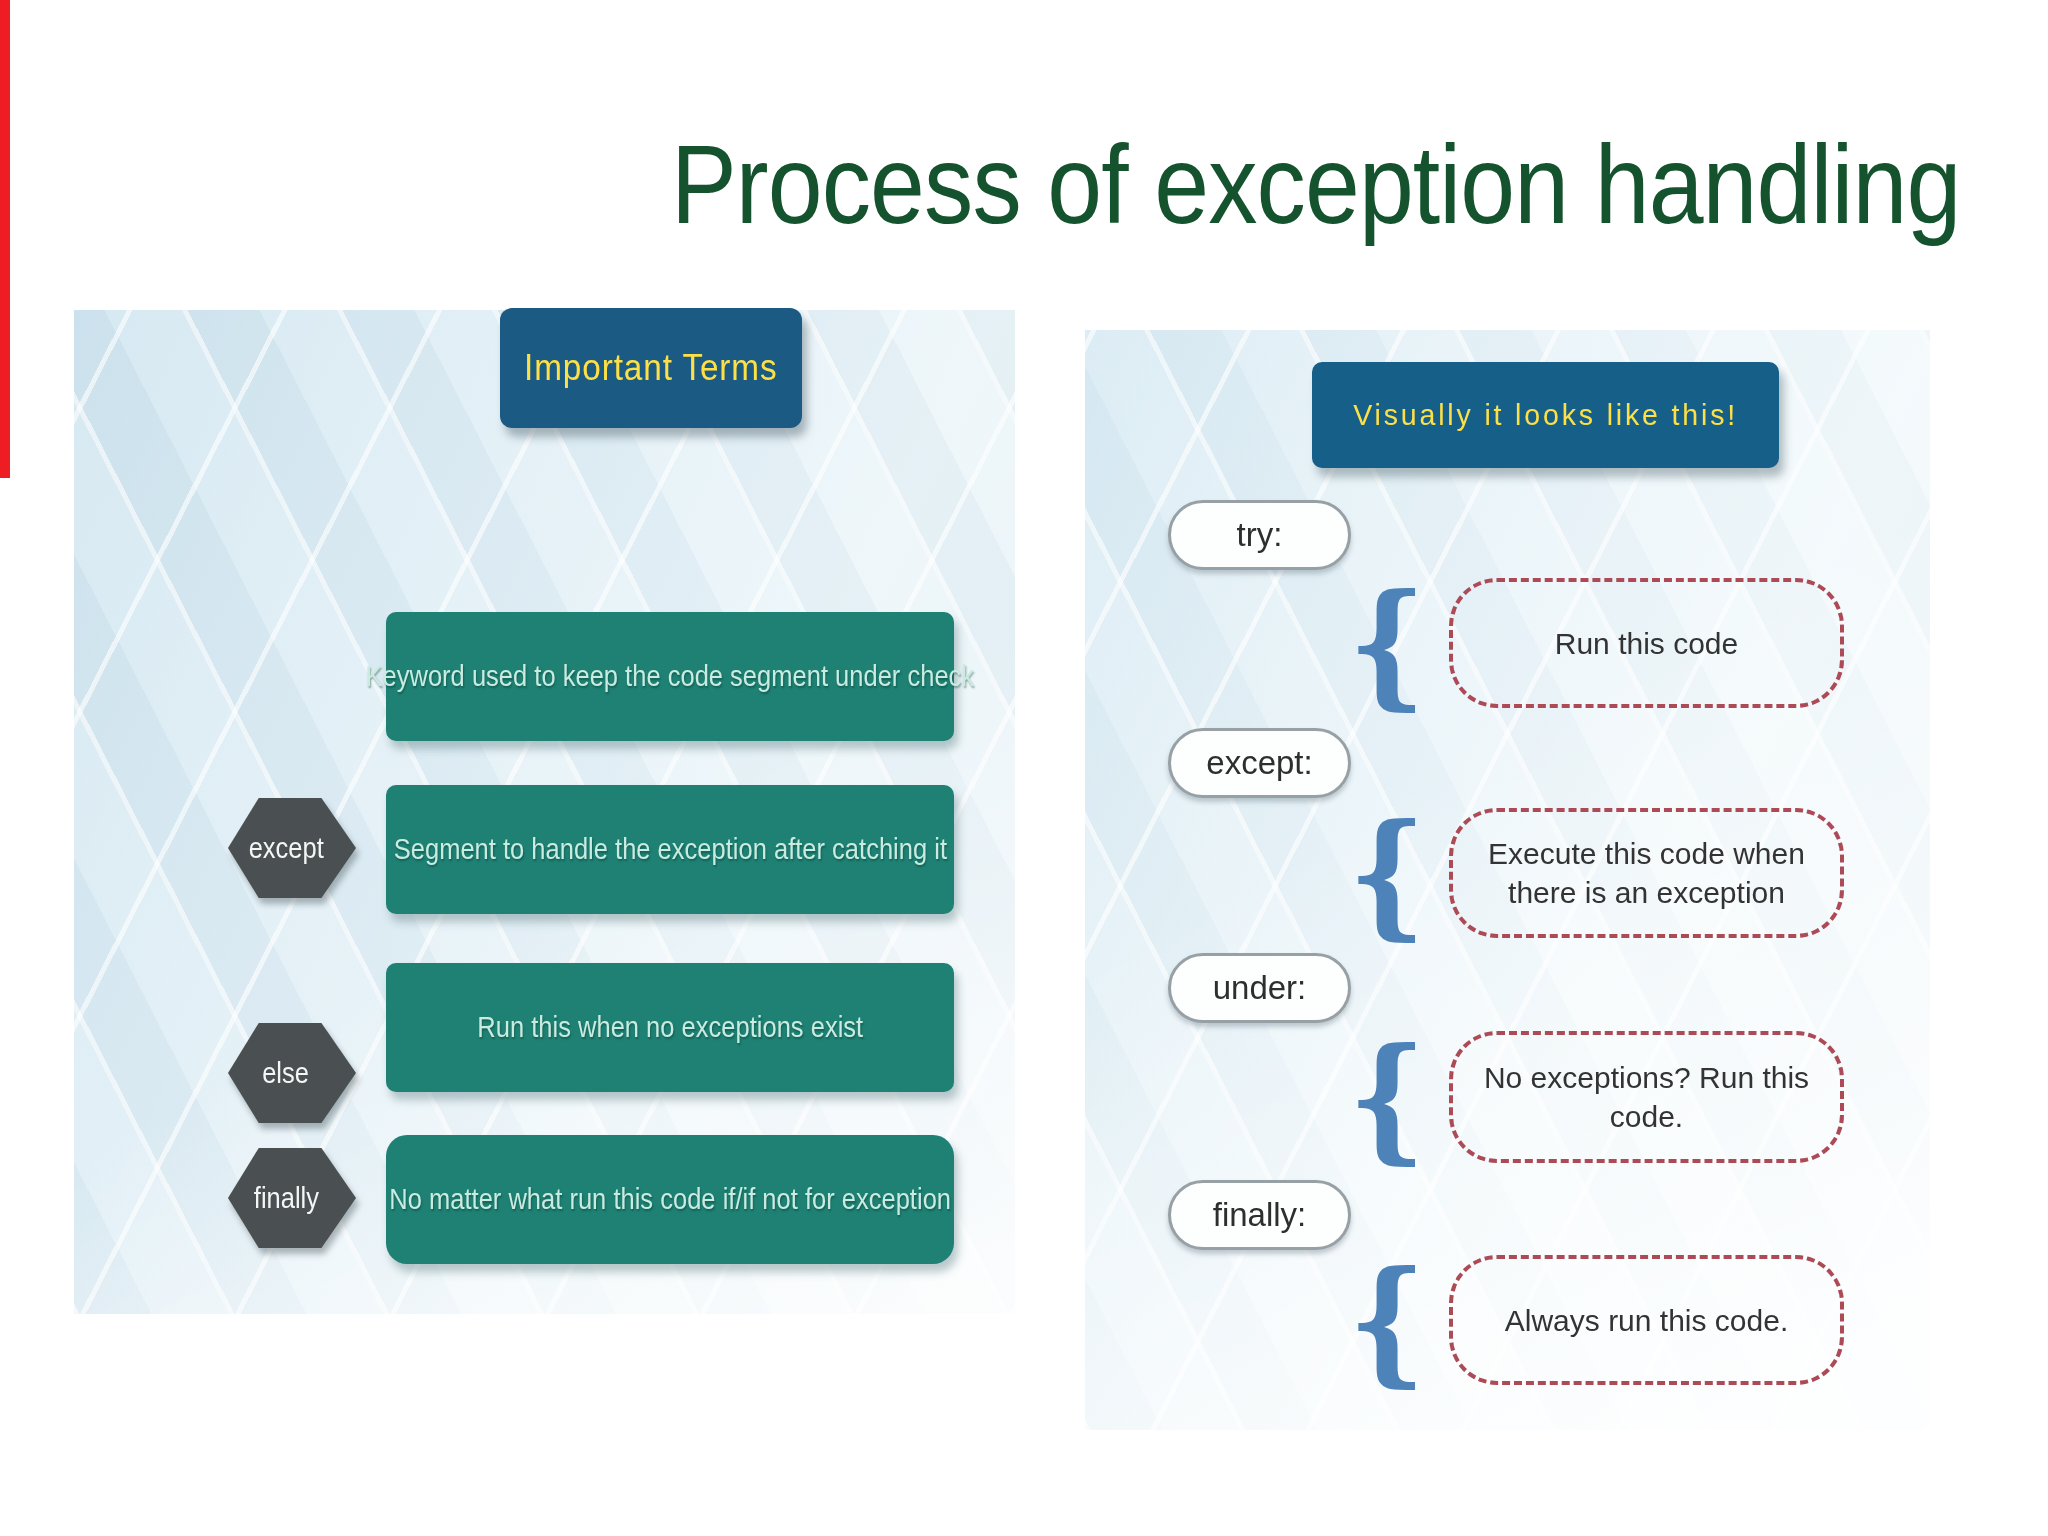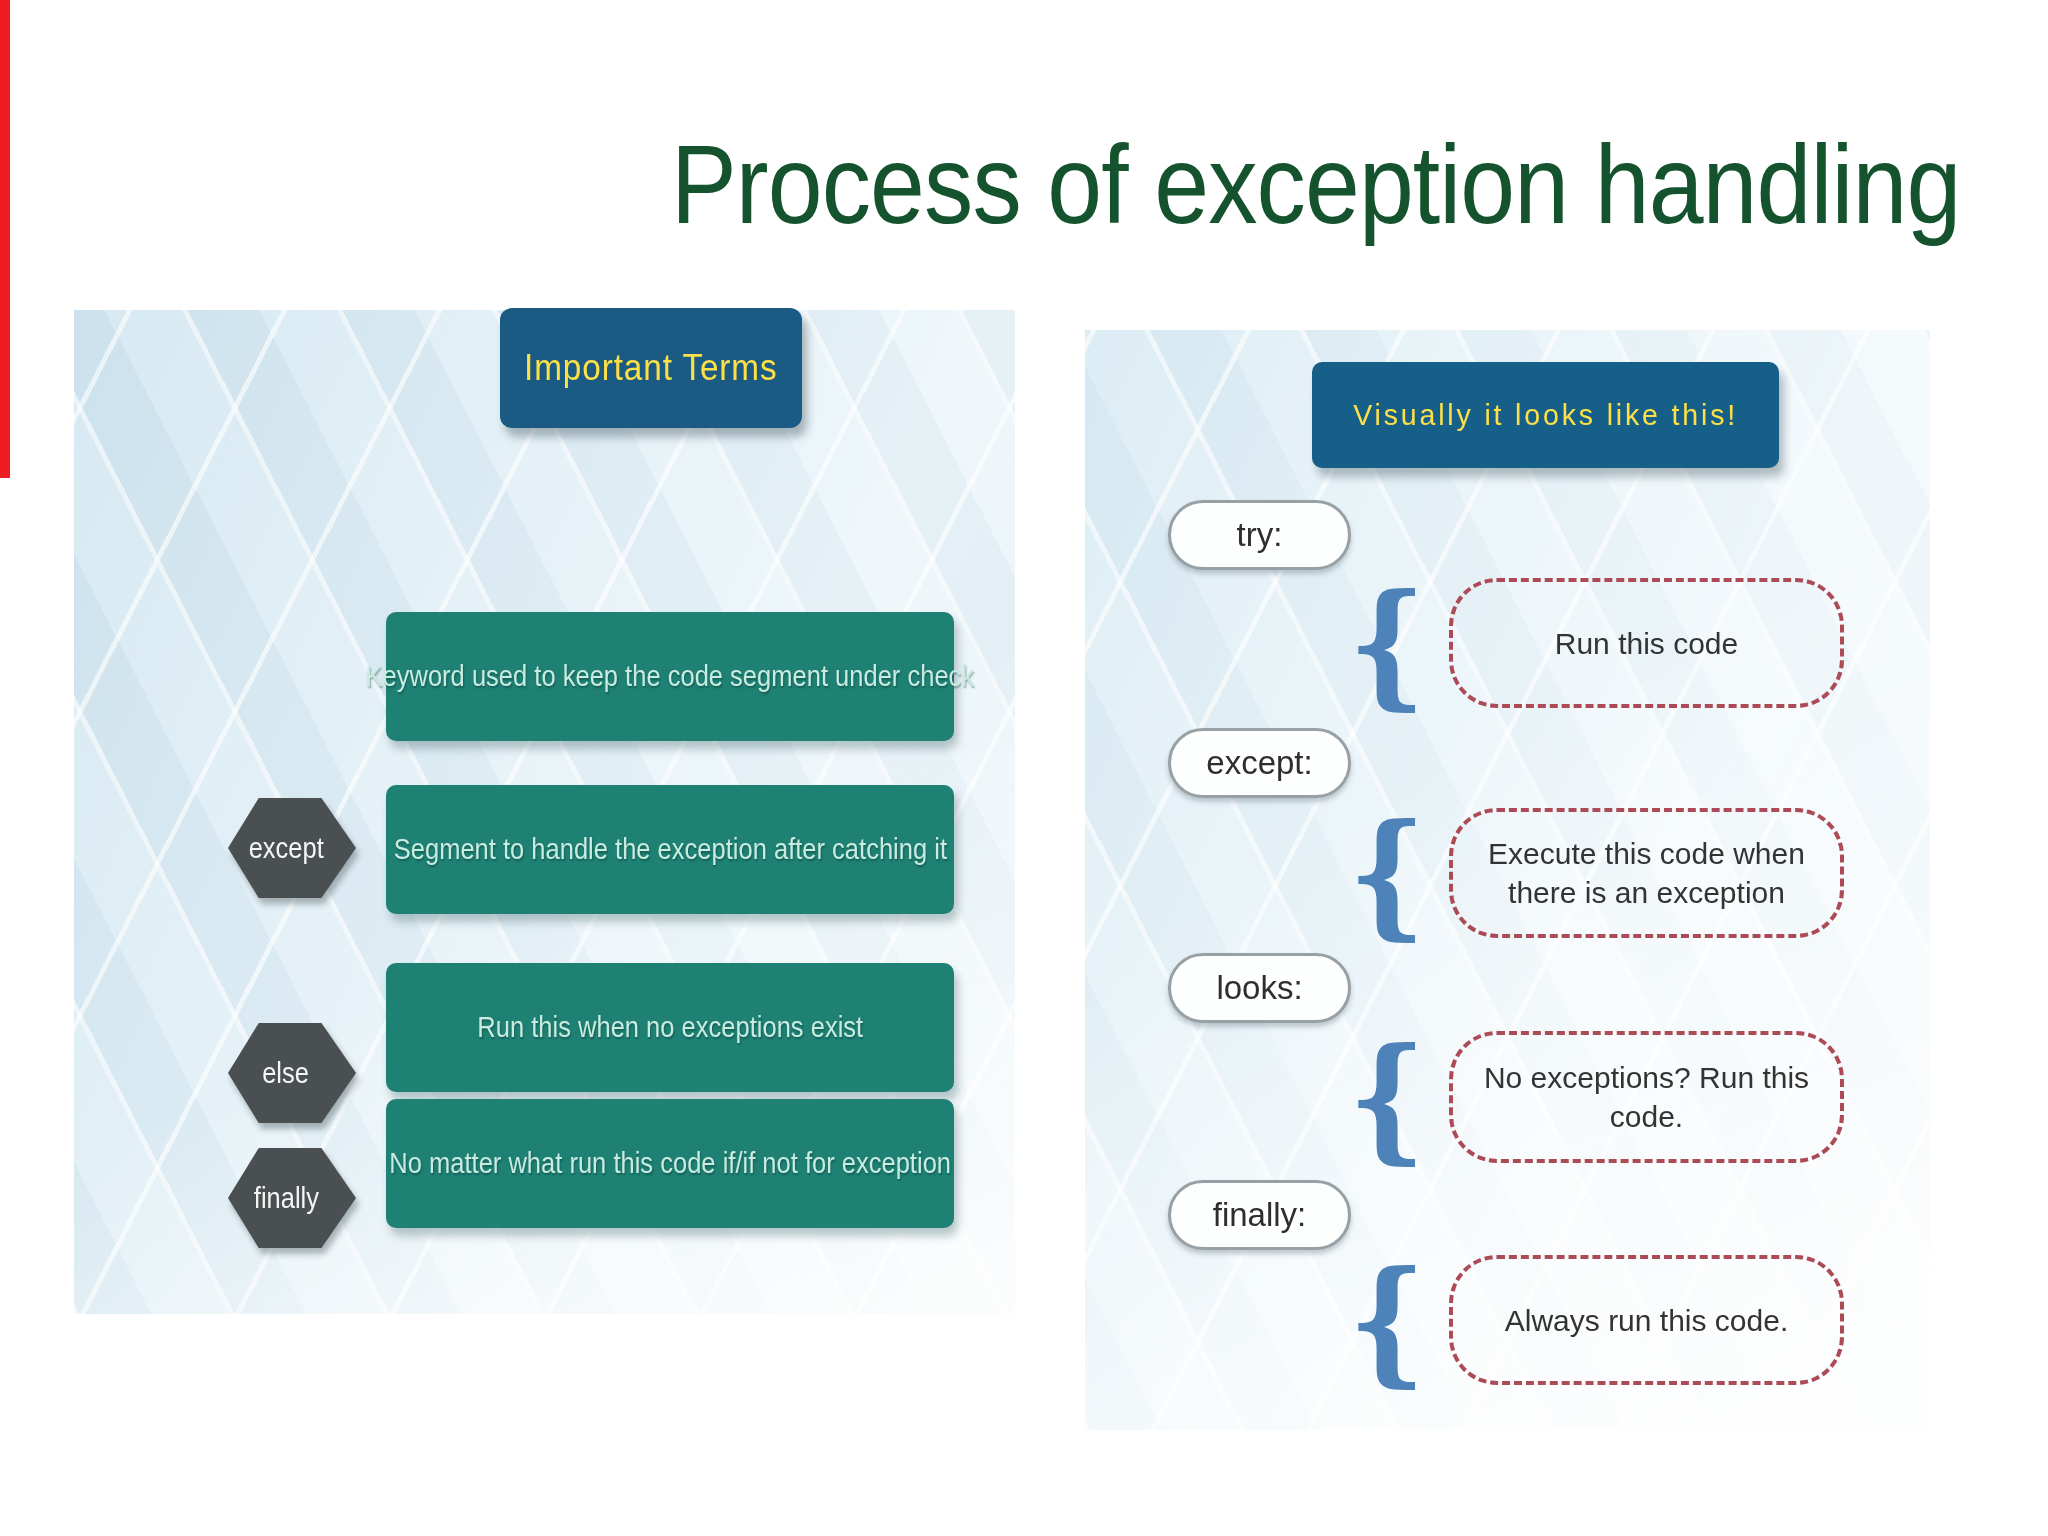--- a/index.html
+++ b/index.html
@@ -63,21 +63,21 @@
 
   .term-box {
     position:absolute; left:312px; width:568px; height:129px; background:#1e8174;
     border-radius:10px; box-shadow:4px 8px 8px rgba(105,135,140,.45);
     display:flex; align-items:center; justify-content:center;
   }
   .term-box span {
     color:#c9ebe0; font-size:29px; transform:scaleX(0.88); white-space:nowrap;
     text-shadow:1px 2px 2px rgba(0,50,45,.4);
   }
-  .t1 { top:302px; } .t2 { top:475px; } .t3 { top:653px; } .t4 { top:789px; }
+  .t1 { top:302px; } .t2 { top:475px; } .t3 { top:653px; } .t4 { top:825px;border-radius:21px; }
 
   
   .pill {
     position:absolute; left:83px; width:183px; height:70px; background:#fdfefe;
     border:3px solid #97a0a4; border-radius:35px; box-sizing:border-box;
     display:flex; align-items:center; justify-content:center;
     font-size:33px; color:#2e2e2e; box-shadow:0 4px 5px rgba(125,140,150,.45);
   }
   .p1 { top:170px; } .p2 { top:398px; } .p3 { top:623px; } .p4 { top:850px; }
 
@@ -169,21 +169,21 @@
       <span>except:</span>
     </div>
     <div class="brace b2">
       <span>{</span>
     </div>
     <div class="note-box n2">
       <span>Execute this code when there is an exception</span>
     </div>
 
     <div class="pill p3">
-      <span>looks:</span>
+      <span>under:</span>
     </div>
     <div class="brace b3">
       <span>{</span>
     </div>
     <div class="note-box n3">
       <span>No exceptions? Run this code.</span>
     </div>
 
     <div class="pill p4">
       <span>finally:</span>

